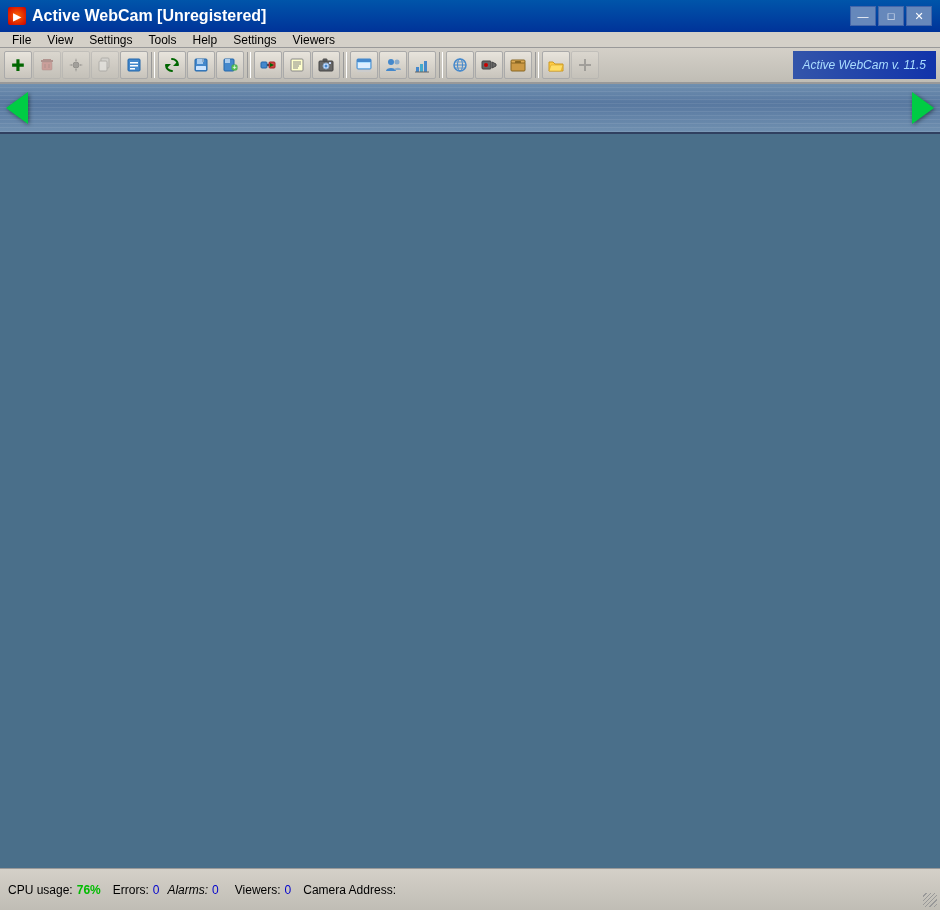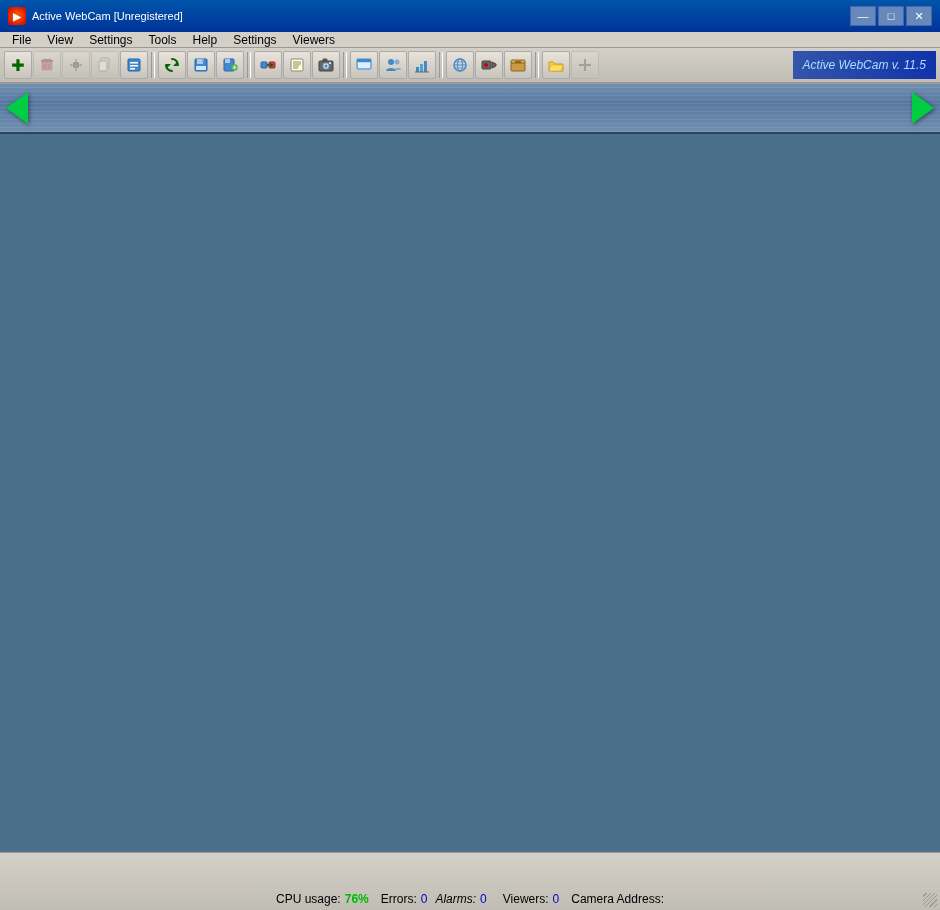--- a/index.html
+++ b/index.html
@@ -36,22 +36,22 @@
       background: radial-gradient(circle, #ff6600, #cc0000);
       border-radius: 2px;
       display: flex;
       align-items: center;
       justify-content: center;
       font-size: 10px;
       color: white;
       font-weight: bold;
     }
     #title-text {
-      font-size: 11px;
-      font-weight: normal;
+      font-size: 16px;
+      font-weight: bold;
     }
     #window-controls {
       display: flex;
       gap: 2px;
     }
     .win-btn {
       width: 26px;
       height: 20px;
       background: #6688bb;
       border: 1px solid #4466aa;
@@ -181,28 +181,27 @@
     
     #main-content {
       flex: 1;
       background: #4a6f8a;
       position: relative;
     }
 
     
     #statusbar {
       background: linear-gradient(to bottom, #d4d0c8, #c0bdb5);
-      height: 58px;
+      height: 42px;
       border-top: 1px solid #999;
       display: flex;
-      flex-direction: row;
+      flex-direction: column;
       justify-content: center;
       padding: 2px 8px;
       position: relative;
-      align-items: flex-end;
     }
     .status-line {
       display: flex;
       align-items: center;
       gap: 4px;
       font-size: 12px;
       color: #000;
       line-height: 18px;
     }
     .status-label { color: #000; }

